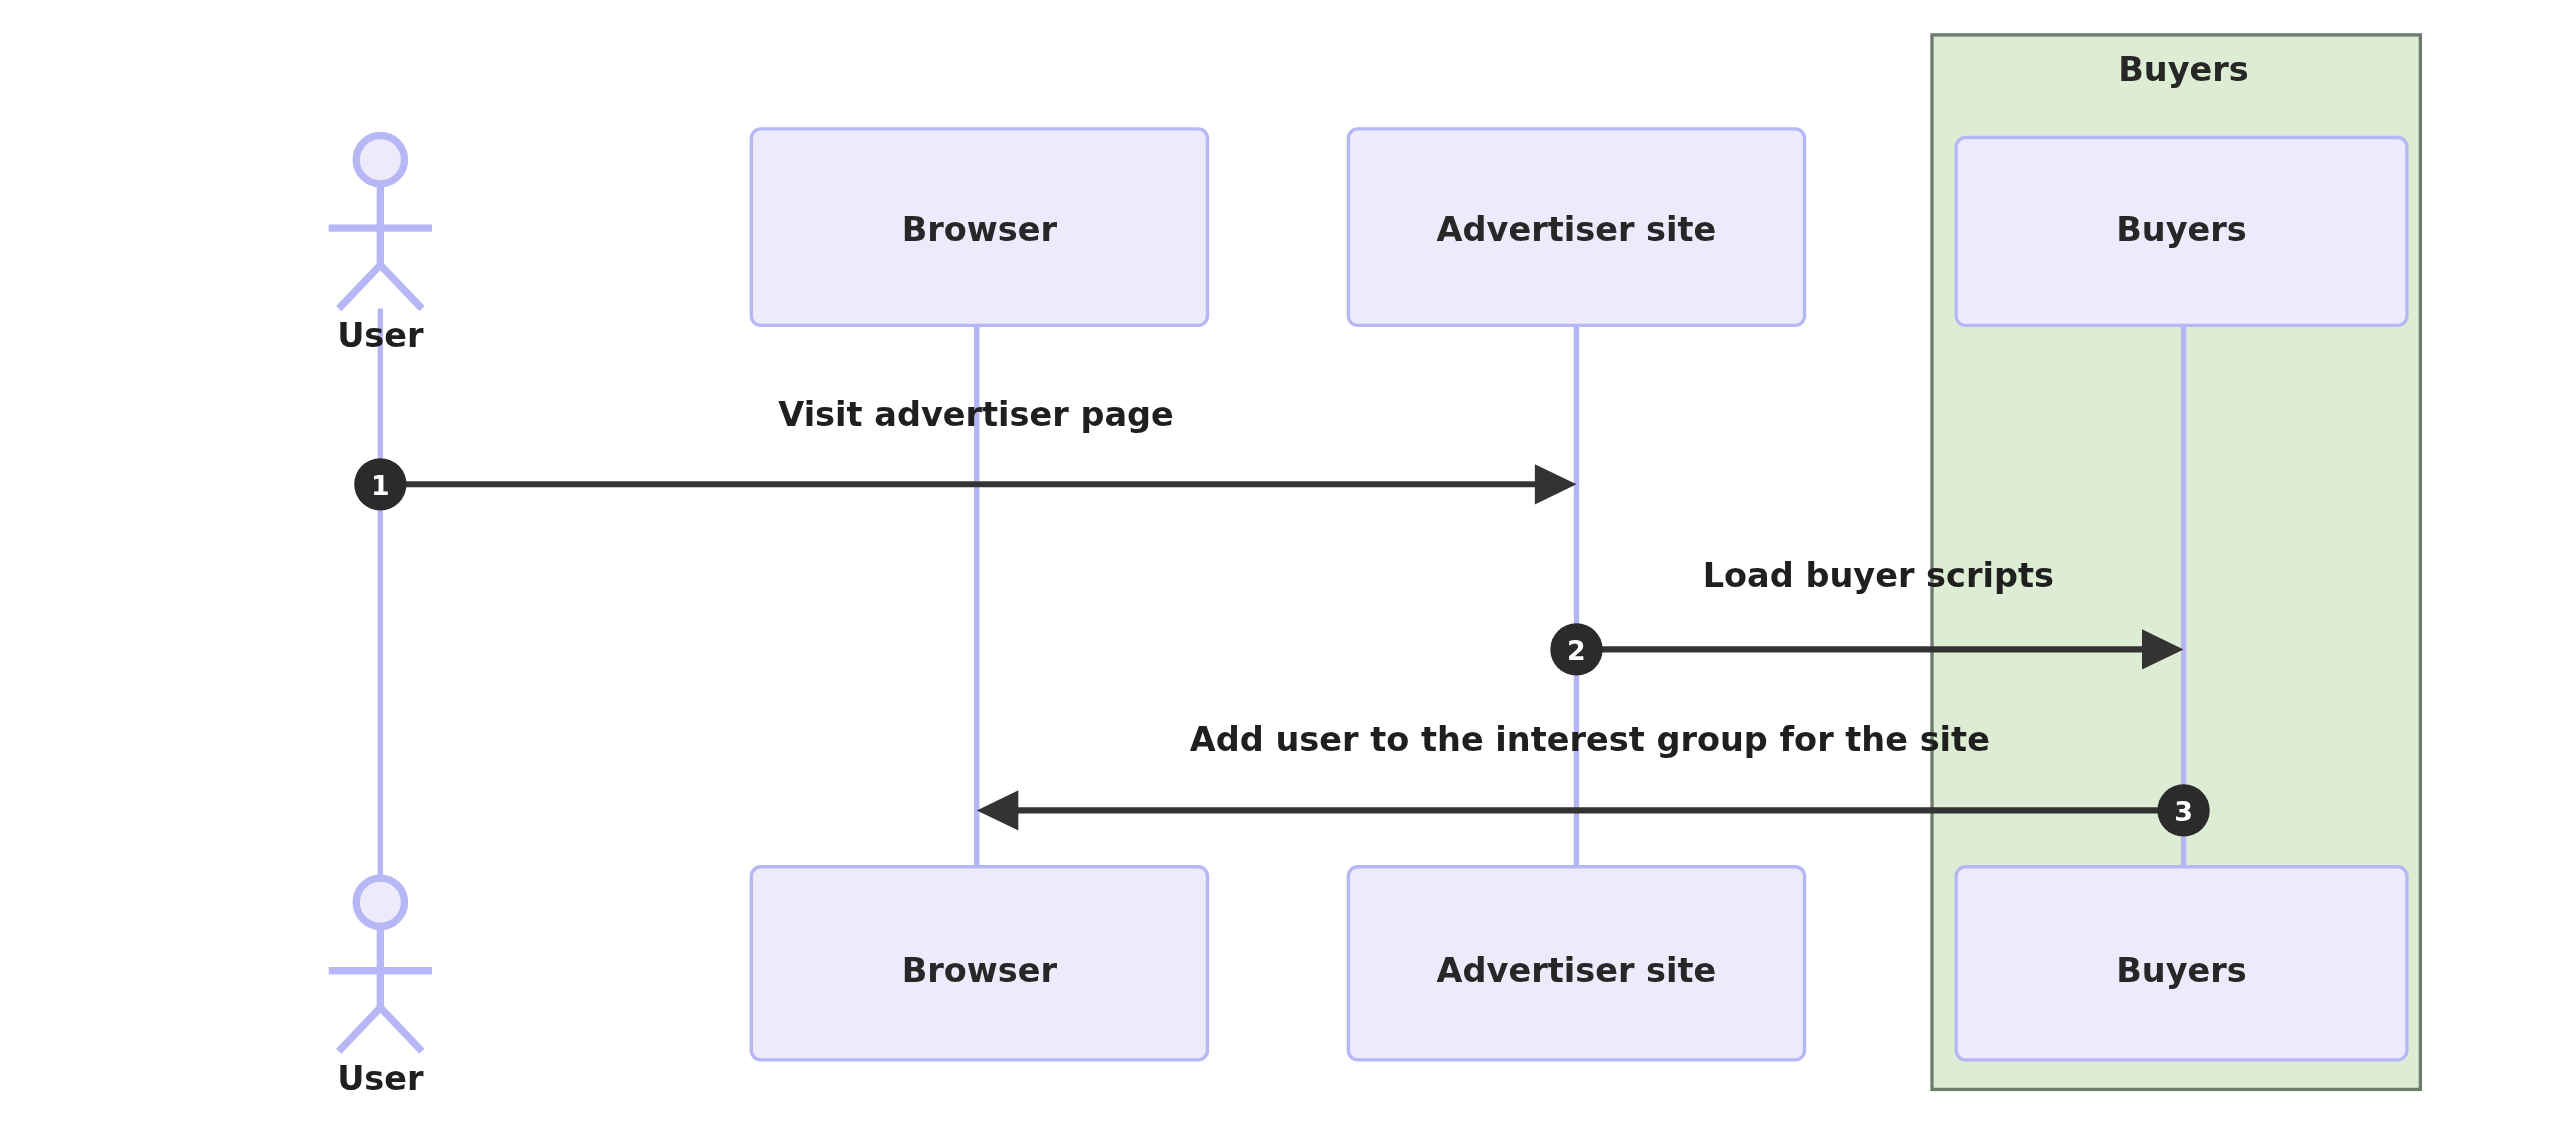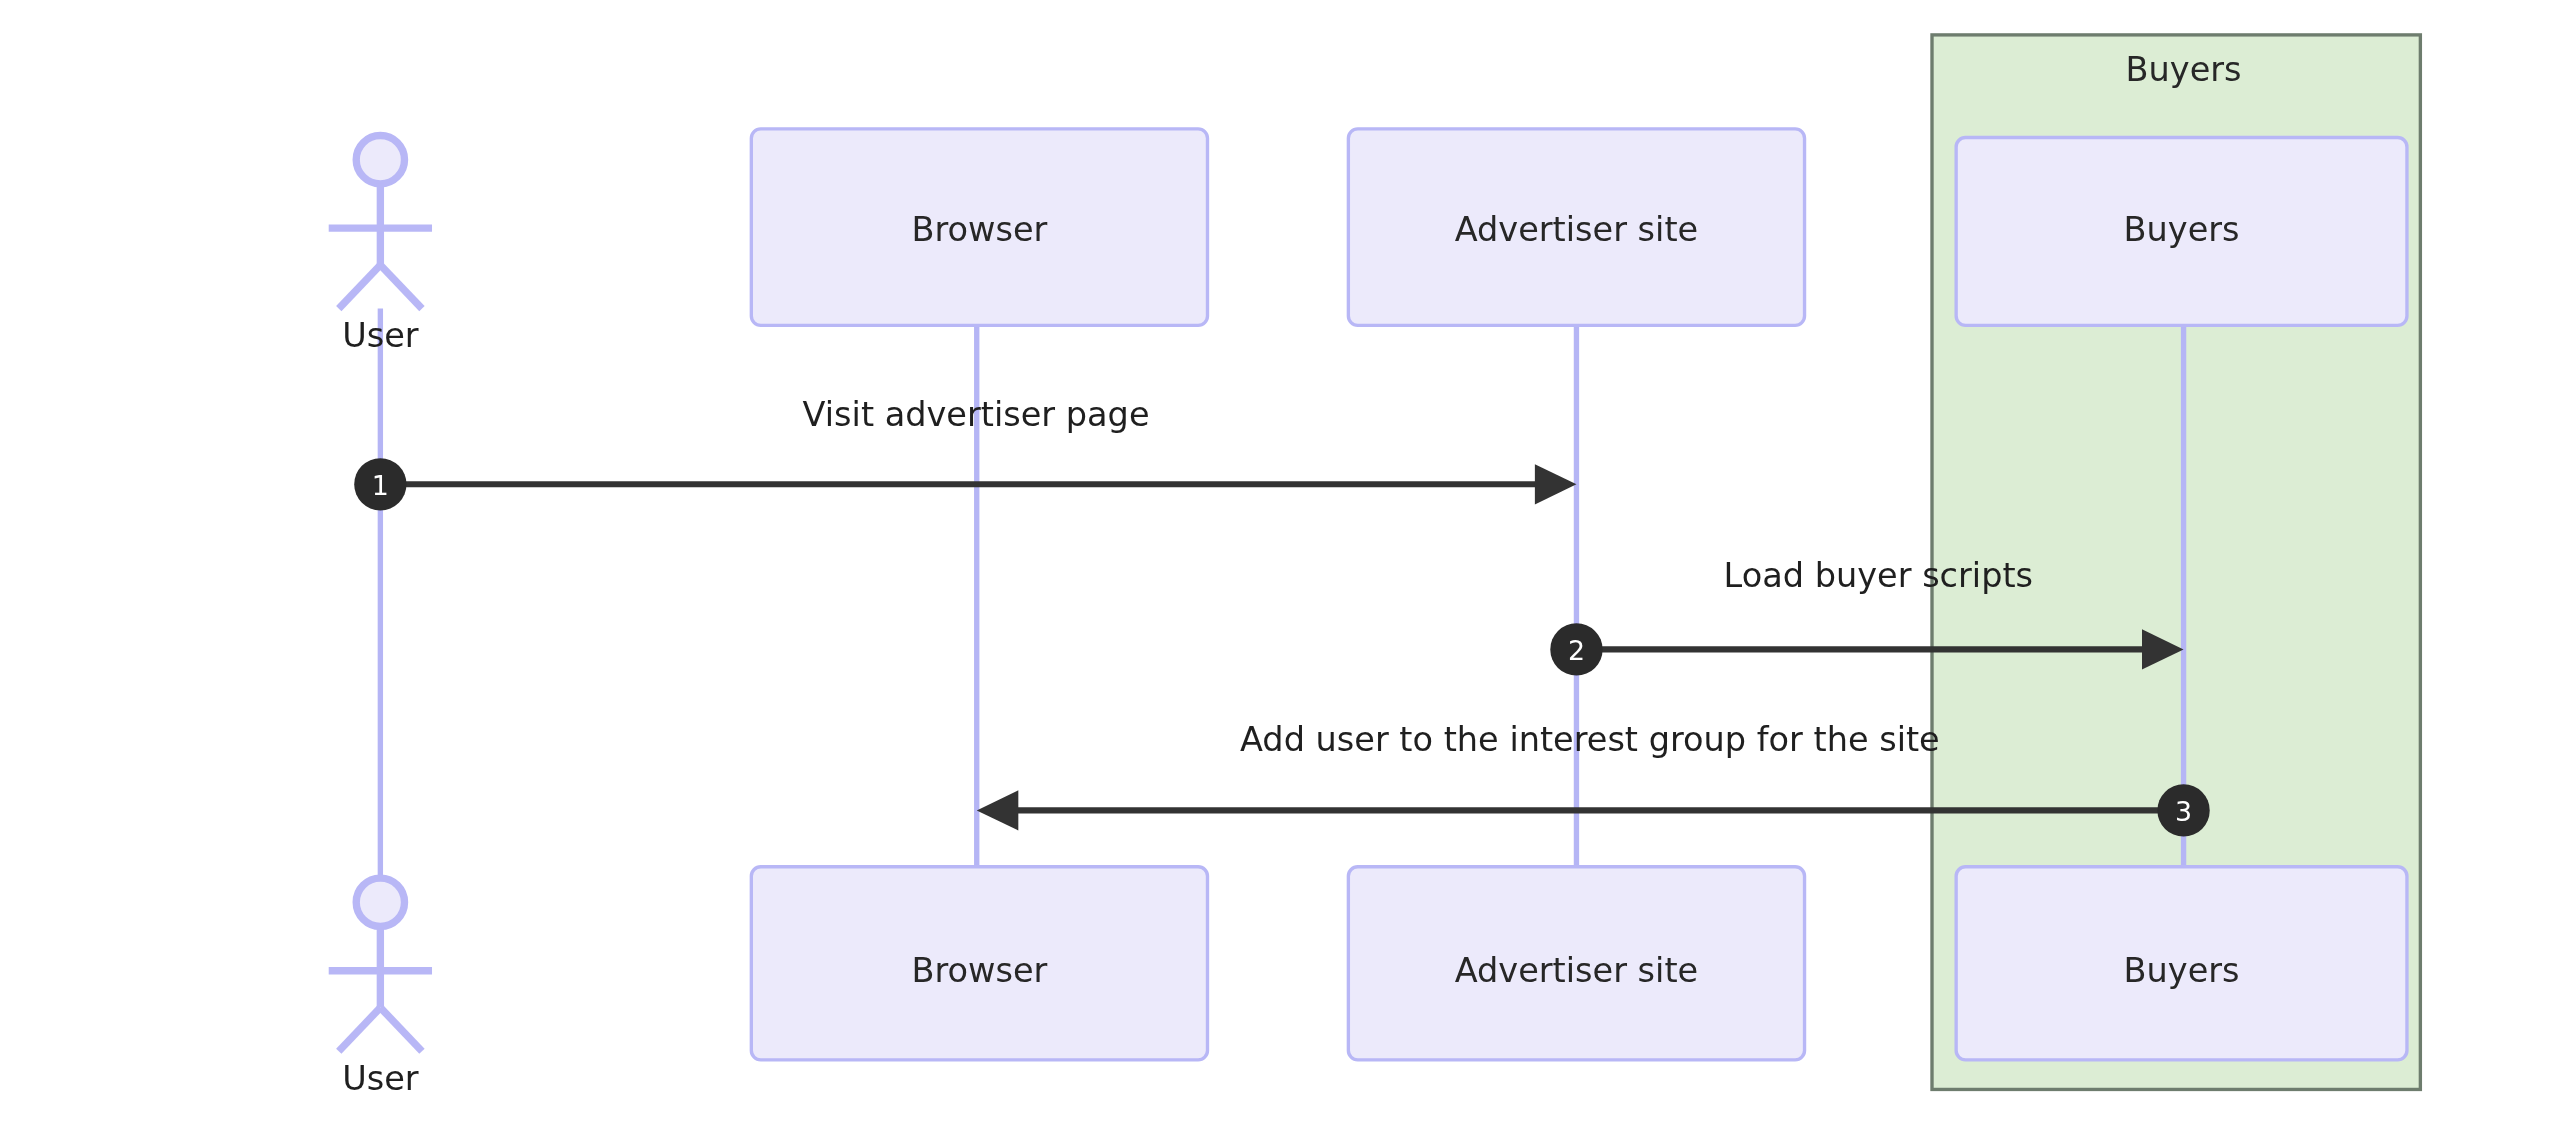--- a/index.html
+++ b/index.html
@@ -12,20 +12,21 @@
     width: 2576px;
     height: 1123px;
     overflow: hidden;
     font-family: "DejaVu Sans", "Liberation Sans", sans-serif;
   }
   #diagram-root {
     position: relative;
     width: 2464px;
     height: 1123px;
     background: #ffffff;
+    font-weight: bold;
   }
   svg#seq-svg {
     display: block;
     width: 2576px;
     height: 1123px;
   }
   .box-fill      { fill: #ECEAFB; stroke: #B8B7F6; stroke-width: 5; }
   .group-box     { fill: #DCEDD4; stroke: #6E7D6E; stroke-width: 5; }
   .lifeline      { stroke: #B5B5F5; stroke-width: 8; }
   .actor-stroke  { stroke: #B8B7F6; stroke-width: 11; fill: none; stroke-linecap: butt; }

